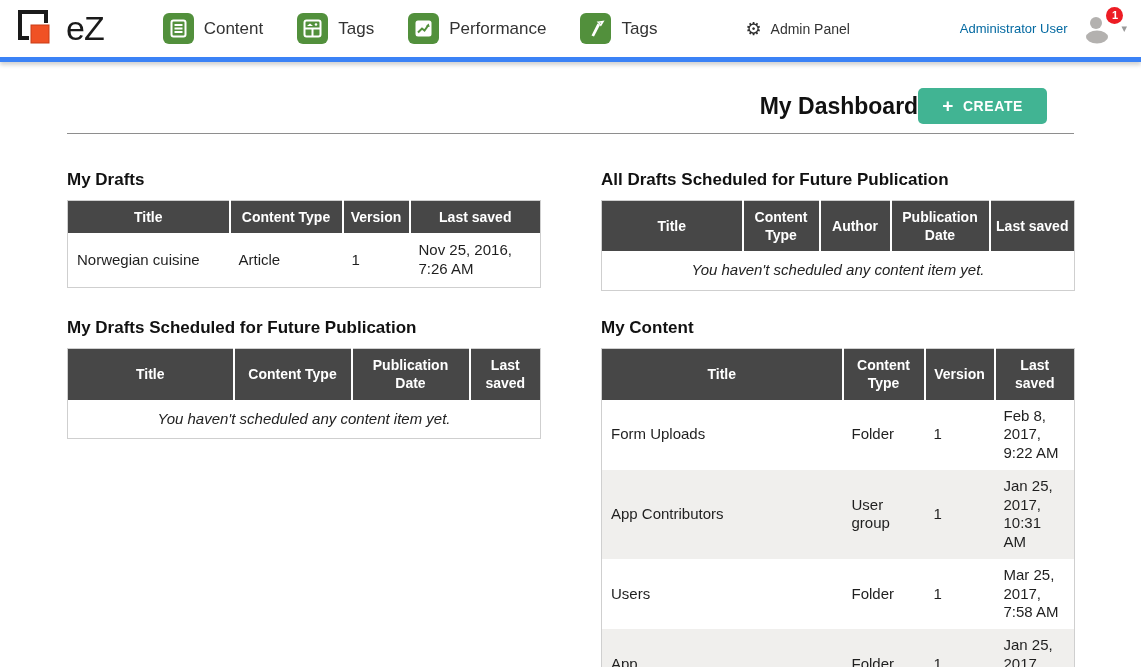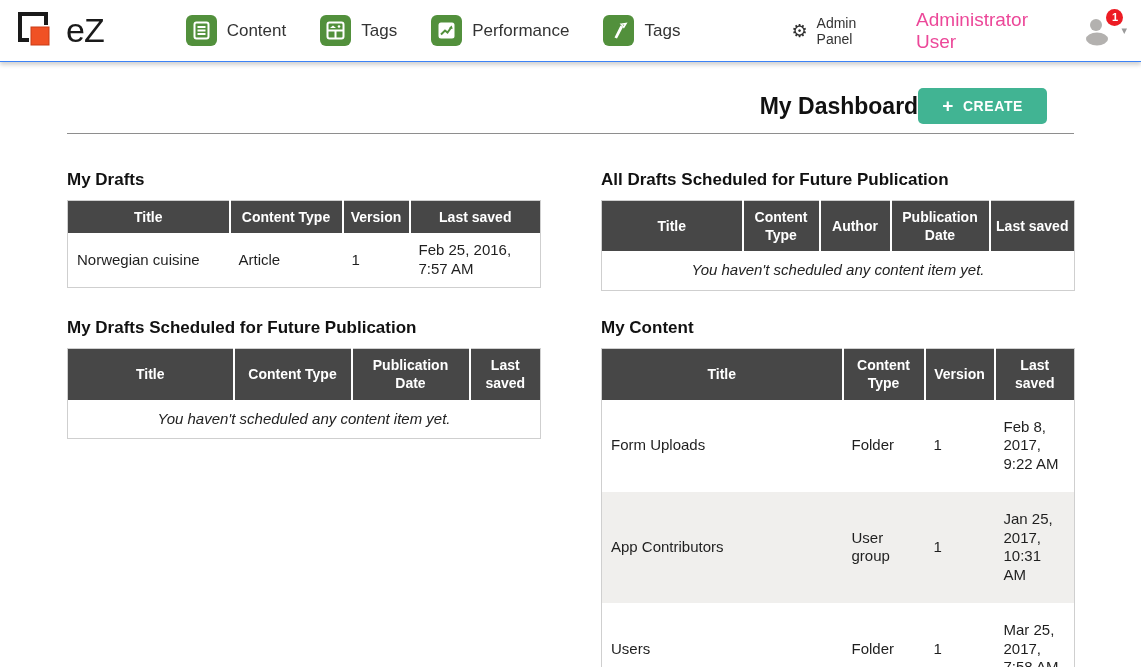--- a/index.html
+++ b/index.html
@@ -1,33 +1,33 @@
 <!DOCTYPE html>
 <html><head>
 <meta charset="utf-8">
 <style>
   * { box-sizing: border-box; margin: 0; padding: 0; }
   html, body { width: 1141px; height: 667px; overflow: hidden; background: #fff;
     font-family: "Liberation Sans", sans-serif; color: #333; }
 
   
   .topbar { height: 62px; background: #fff; display: flex; align-items: center;
-    border-bottom: 1px solid #3b82f6; box-shadow: 0 3px 4px rgba(0,0,0,0.18);
-    position: relative; z-index: 5; gap: 23px; }
+    border-bottom: 5px solid #3b82f6; box-shadow: 0 3px 4px rgba(0,0,0,0.18);
+    position: relative; z-index: 5; }
   .logo { display: flex; align-items: center; margin-left: 12px; cursor: pointer; }
   .logo-text { font-size: 34px; color: #1a1a1a; margin-left: 2px; letter-spacing: -1px; }
   .main-nav { display: flex; align-items: center; margin-left: 36px; gap: 34px; padding-left: 23px; }
   .nav-item { display: flex; align-items: center; gap: 10px; font-size: 17px; color: #333; cursor: pointer; }
   .nav-icon { width: 31px; height: 31px; background: #52903c; border-radius: 6px;
     display: flex; align-items: center; justify-content: center; flex: 0 0 auto; }
   .admin-panel { display: flex; align-items: center; gap: 9px; margin-left: 88px;
     font-size: 14px; color: #333; cursor: pointer; }
   .gear { font-size: 18px; color: #2e2e2e; line-height: 1; }
   .user-area { margin-left: auto; margin-right: 14px; display: flex; align-items: center; }
-  .user-name { font-size: 19px; color: #ec4899; margin-right: 14px; }
+  .user-name { font-size: 13px; color: #0369a1; margin-right: 14px; }
   .avatar-wrap { position: relative; width: 34px; height: 30px; cursor: pointer; }
   .badge { position: absolute; top: -7px; right: -8px; min-width: 17px; height: 17px;
     background: #ed1c24; border-radius: 50%; color: #fff; font-size: 11px; font-weight: bold;
     display: flex; align-items: center; justify-content: center; padding: 0 3px; }
   .caret { font-size: 11px; color: #9a9a9a; margin-left: 6px; }
 
   
   main { padding: 26px 67px 0 67px; }
   .title-row { display: flex; align-items: center; justify-content: flex-end; }
   h1 { font-size: 23px; font-weight: bold; color: #111; }
@@ -46,21 +46,21 @@
     border: 1px solid #cfcfcf; background: #fff; }
   thead th { background: #474747; color: #fff; font-size: 14px; font-weight: bold;
     text-align: center; vertical-align: middle; padding: 7px 5px; line-height: 1.3;
     border-left: 2px solid #fff; }
   thead th:first-child { border-left: none; }
   tbody td { font-size: 15px; color: #1f1f1f; text-align: left; vertical-align: middle;
     padding: 8px 9px; line-height: 1.25; word-wrap: break-word; }
   .tall-row td { height: 54px; }
   .empty-row td { text-align: center; font-style: italic; padding: 10px 8px; color: #222; }
   .striped tbody tr:nth-child(even) { background: #f0efed; }
-  .striped tbody td { padding: 18px 9px; }
+  .striped tbody td { padding: 7px 9px; }
 </style>
 </head>
 <body>
 
 <header class="topbar">
   <div class="logo">
     <svg width="52" height="44" viewBox="0 0 52 44">
       <rect x="8" y="5" width="26" height="26" fill="none" stroke="#1a1a1a" stroke-width="4"></rect>
       <rect x="17" y="16" width="22" height="22" fill="#ffffff"></rect>
       <rect x="19" y="18" width="18" height="18" fill="#f05125" stroke="#c93c16" stroke-width="1"></rect>
@@ -158,21 +158,21 @@
             <th>Content Type</th>
             <th>Version</th>
             <th>Last saved</th>
           </tr>
         </thead>
         <tbody>
           <tr class="tall-row">
             <td>Norwegian cuisine</td>
             <td>Article</td>
             <td>1</td>
-            <td>Feb 25, 2016, 7:57 AM</td>
+            <td>Nov 25, 2016, 7:26 AM</td>
           </tr>
         </tbody>
       </table>
     </section>
 
     <section>
       <div class="panel-title">All Drafts Scheduled for Future Publication</div>
       <table>
         <colgroup>
             <col style="width:141px">

